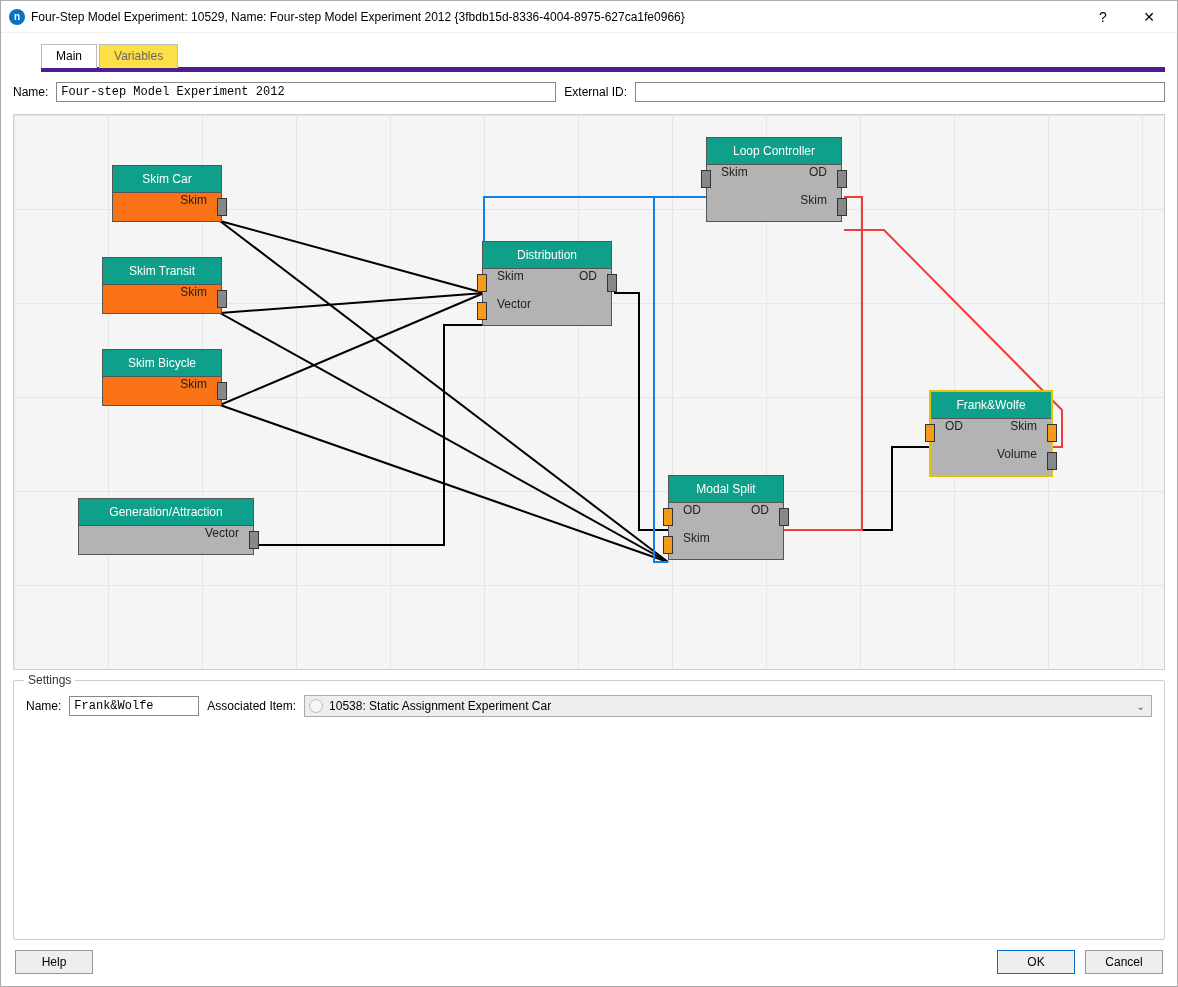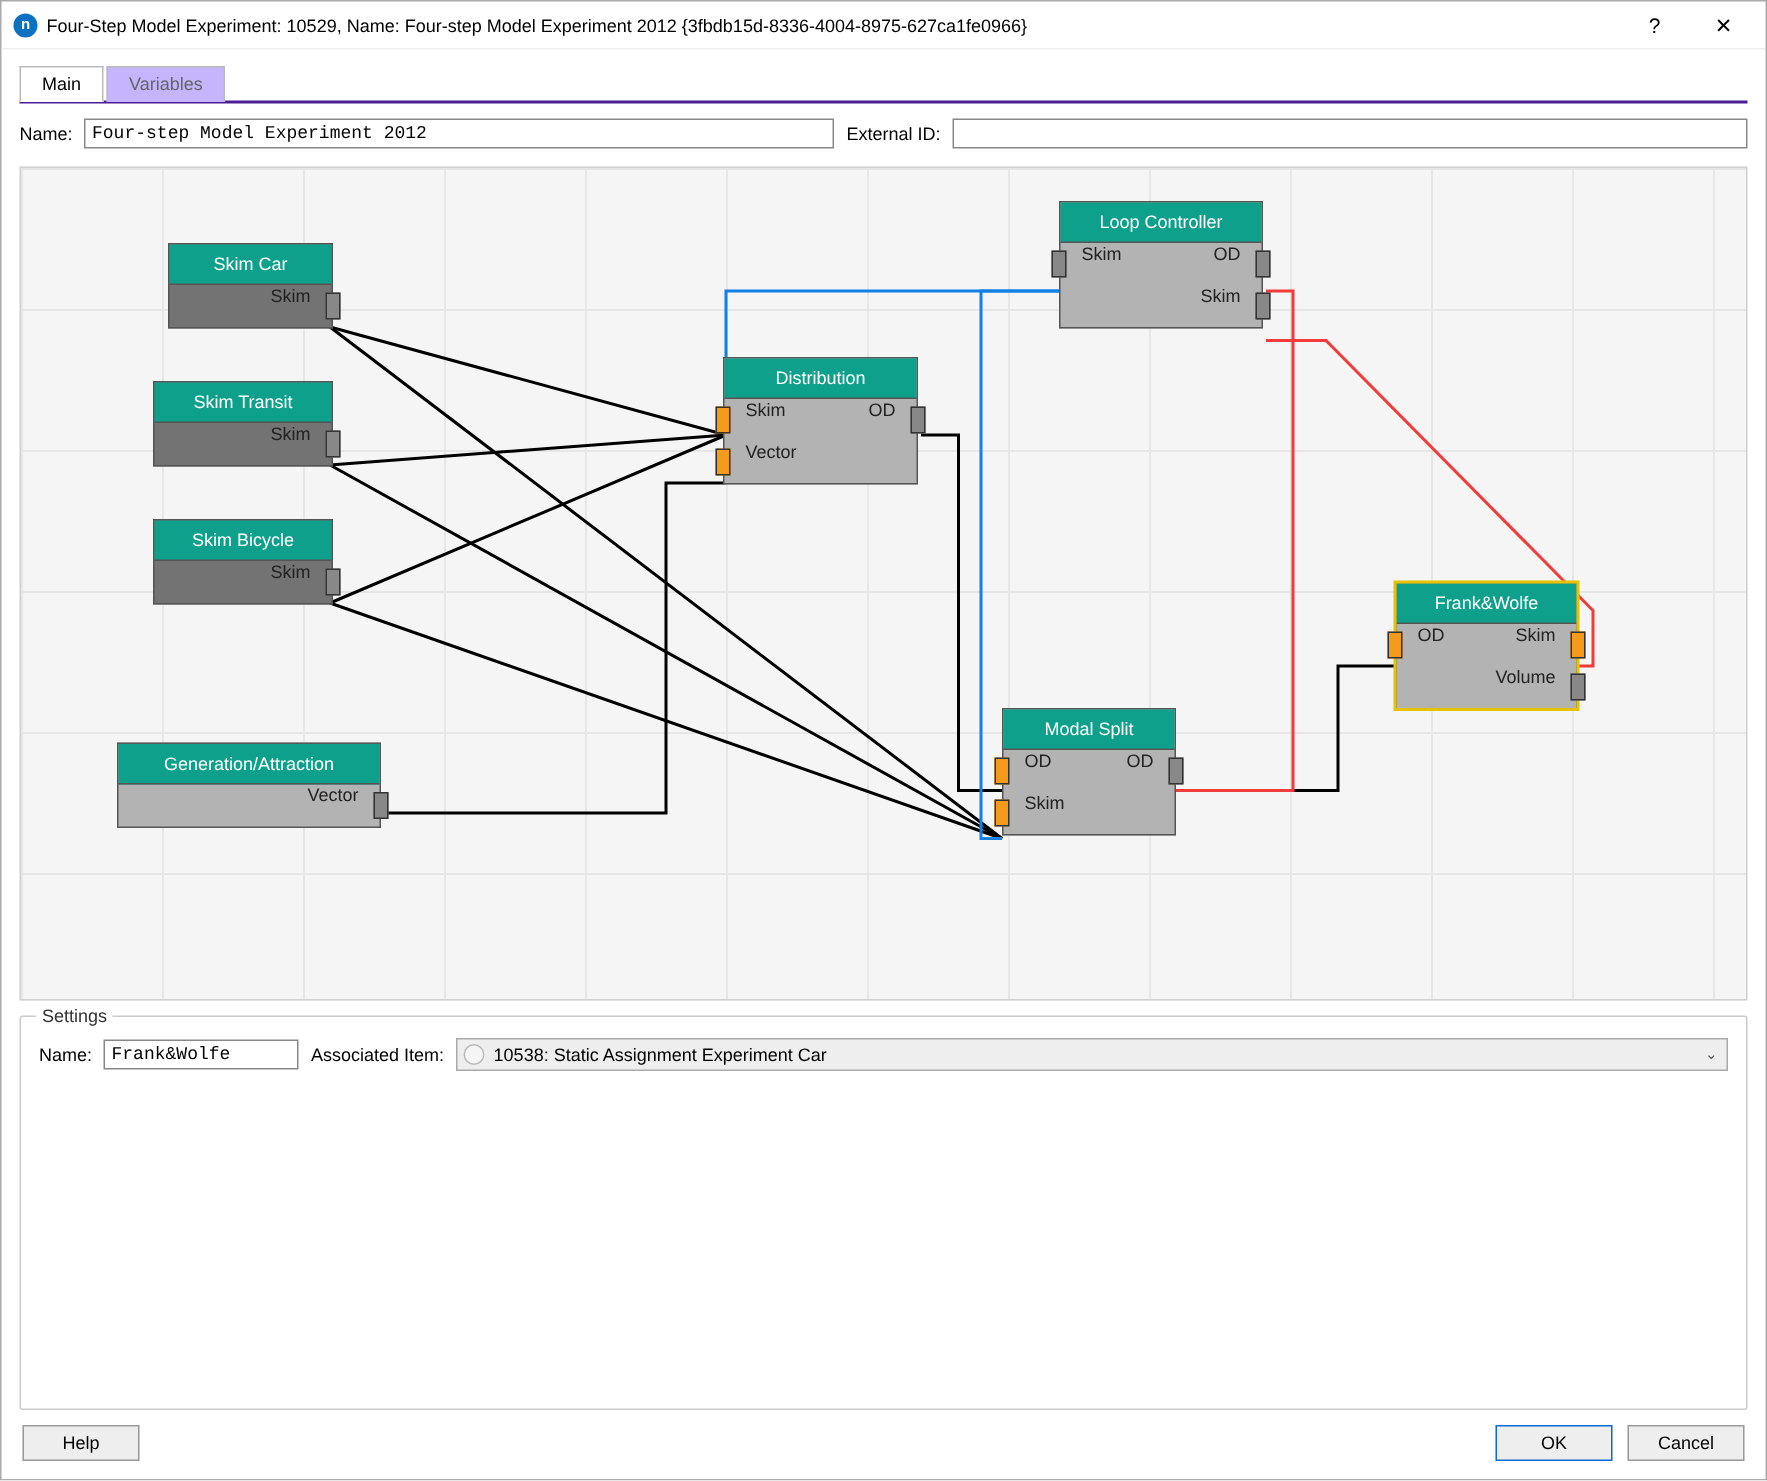--- a/index.html
+++ b/index.html
@@ -38,28 +38,29 @@
   .title-text { flex: 1; font-size: 12px; }
   .title-ctrl { width: 40px; text-align: center; font-size: 14px; cursor: default; }
   .content {
     flex: 1;
     padding: 10px 12px;
     display: flex;
     flex-direction: column;
   }
   .tabs {
     display: flex;
-    border-bottom: 2px solid #4c1d95;
+    border-bottom: 5px solid #4c1d95;
     margin-bottom: 10px;
+    margin-left: 28px;
   }
   .tab {
     padding: 4px 14px;
     border: 1px solid #bbb;
     border-bottom: none;
-    background: #c4b5fd;
+    background: #fde047;
     margin-right: 2px;
     cursor: default;
     position: relative;
     top: 1px;
     color: #666;
   }
   .tab.active {
     background: #fff;
     border-bottom: 1px solid #fff;
     color: #000;
@@ -98,21 +99,21 @@
     background-position: 0 0;
   }
   .svg-conn { position: absolute; inset: 0; width: 100%; height: 100%; }
 
   .node {
     position: absolute;
     border: 1px solid #555;
     background: #b3b3b3;
     font-size: 12px;
   }
-  .node-blue { background: #737373; }
+  .node-blue { background: #f97316; }
   .node .header {
     background: #0ea08a;
     color: #fff;
     text-align: center;
     padding: 6px 4px;
     border-bottom: 1px solid #555;
     font-size: 12px;
   }
   .node.selected { outline: 2px solid #e6c200; outline-offset: -1px; }
   .port-row {

